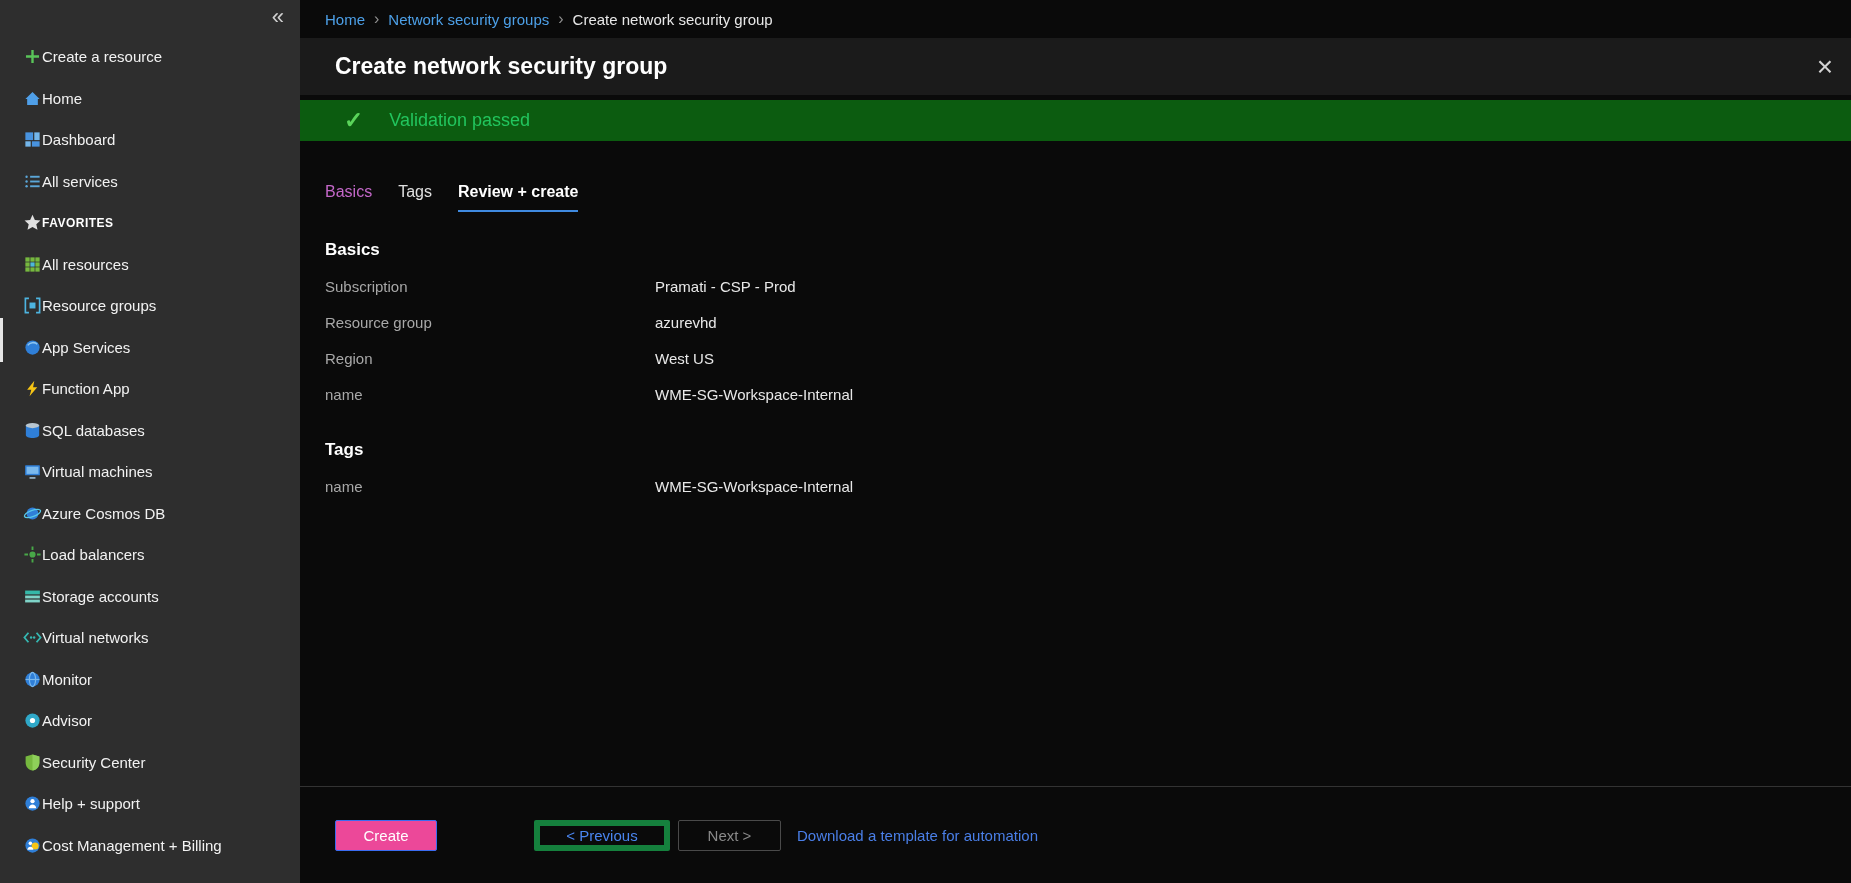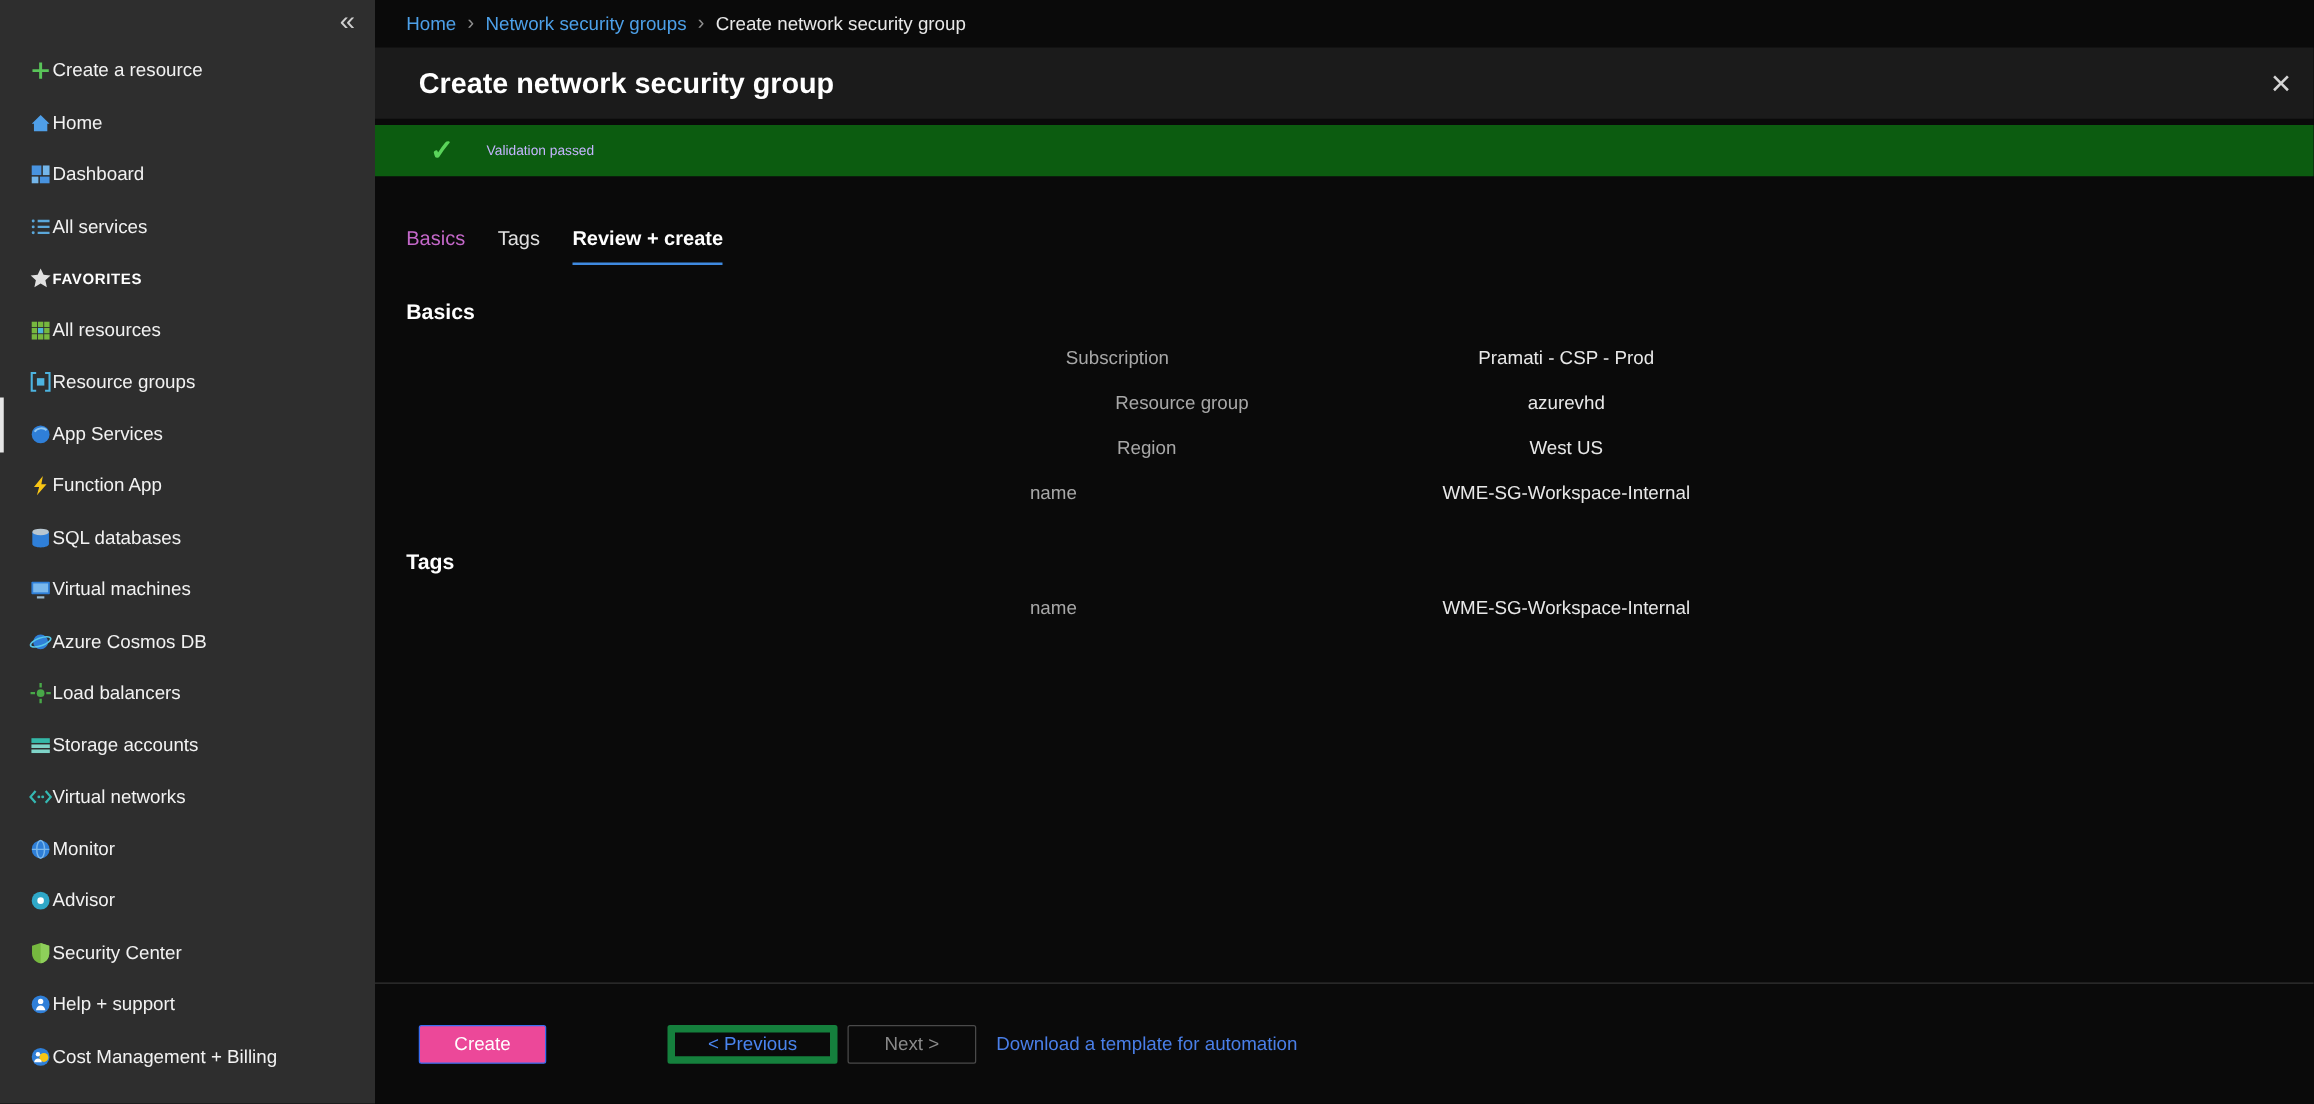--- a/index.html
+++ b/index.html
@@ -41,30 +41,30 @@
     display:flex; align-items:center; justify-content:space-between;
     padding:0 18px 0 35px;
   }
   .page-title { font-size:23px; font-weight:600; color:#ffffff; }
   .close-btn { color:#d4d4d4; font-size:28px; line-height:1; cursor:pointer; }
   .banner {
     margin-top:5px; height:41px; flex:0 0 41px; background:#0c5c10;
     display:flex; align-items:center; padding-left:44px; gap:26px;
   }
   .check-glyph { color:#5ad45a; font-size:23px; font-weight:bold; }
-  .banner-text { color:#c4b5fd; font-size:11px; }
+  .banner-text { color:#22c55e; font-size:18px; }
   .content { flex:1 1 auto; padding-left:25px; display:flex; flex-direction:column; overflow:hidden; }
   .tabs { display:flex; gap:26px; margin-top:42px; font-size:16px; }
   .tab { padding-bottom:9px; cursor:pointer; border-bottom:2px solid transparent; }
   .tab.completed { color:#c468c9; }
   .tab.normal { color:#e0e0e0; }
   .tab.active { color:#ffffff; font-weight:bold; border-bottom:2px solid #3f8ae0; }
   .section-title { font-size:17px; font-weight:bold; color:#ffffff; margin-top:28px; }
   .rows { margin-top:8px; }
-  .row { display:flex; align-items:center; height:36px; font-size:15px;justify-content:center; }
+  .row { display:flex; align-items:center; height:36px; font-size:15px; }
   .row-label { width:330px; color:#a8a8a8; }
   .row-value { color:#e8e8e8; }
   
   .footer {
     flex:0 0 97px; height:97px;
     border-top:1px solid #333333;
     display:flex; align-items:center; padding-left:35px;
   }
   .btn { height:31px; font-size:15px; border-radius:2px; font-family:"Liberation Sans", sans-serif; cursor:pointer; }
   .btn-create { width:102px; background:#ec4899; color:#ffffff; border:1px solid #3a6cf0; }

